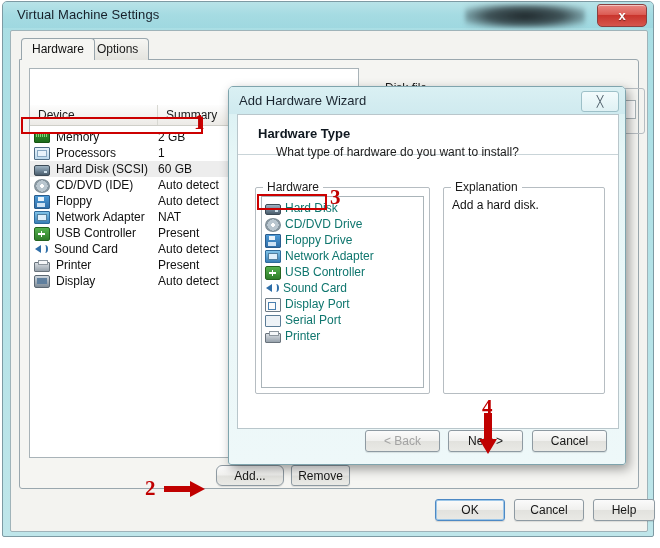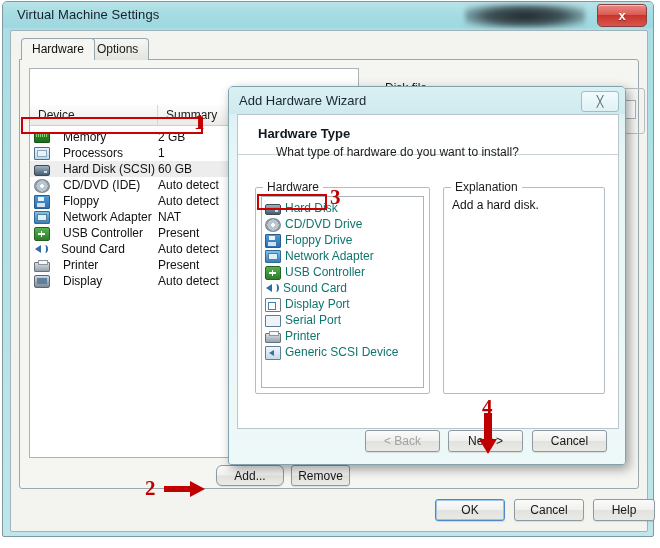--- a/index.html
+++ b/index.html
@@ -119,21 +119,21 @@
   .dev-head .c1{width:128px;}
   .dev-head .c2{width:120px;}
   .dev-head .c3{flex:1;border-right:none;}
   .dev-rows{padding-top:3px;}
   .dev-row{
     display:flex;align-items:center;height:16px;
     font-size:12px;color:#111;
     padding-left:4px;
   }
   .dev-row.selected{background:#ededed;}
-  .dev-name{width:124px;display:flex;align-items:center;gap:13px;white-space:nowrap;}
+  .dev-name{width:124px;display:flex;align-items:center;gap:6px;white-space:nowrap;}
   .dev-sum{width:auto;white-space:nowrap;}
 
   
   .ic{width:14px;height:13px;position:relative;display:inline-block;flex:0 0 14px;}
   .ic-memory{background:linear-gradient(to bottom,#2f8b2a,#1d6b1a);border:1px solid #155512;border-radius:1px;height:9px;margin-top:1px;}
   .ic-memory:after{content:"";position:absolute;left:1px;top:1px;right:1px;height:3px;
      background:repeating-linear-gradient(to right,#7fd47a 0 1px,transparent 1px 2px);}
   .ic-cpu{background:linear-gradient(to bottom,#eaf4fb,#bcd8ec);border:1px solid #4e6d86;border-radius:1px;height:11px;margin-top:1px;}
   .ic-cpu:after{content:"";position:absolute;left:2px;top:2px;right:2px;bottom:2px;background:#e8f2fa;border:1px solid #88a8c2;}
   .ic-hdd{background:linear-gradient(to bottom,#9fb3c2 0%,#6e8496 55%,#4a5c6b 100%);border:1px solid #3c4a56;border-radius:2px;height:9px;margin-top:2px;}
@@ -446,24 +446,20 @@
             <span>Display Port</span>
           </div>
         <div class="hw-item">
             <span class="ic ic-ser"></span>
             <span>Serial Port</span>
           </div>
         <div class="hw-item">
             <span class="ic ic-print"></span>
             <span>Printer</span>
           </div>
-        <div class="hw-item">
-            <span class="ic ic-scsi"></span>
-            <span>Generic SCSI Device</span>
-          </div>
       </div>
     </div>
 
     <div class="grp-expl">
       <div class="legend">Explanation</div>
       <div class="expl-text">Add a hard disk.</div>
     </div>
   </div>
 
   <div class="wz-footer">

